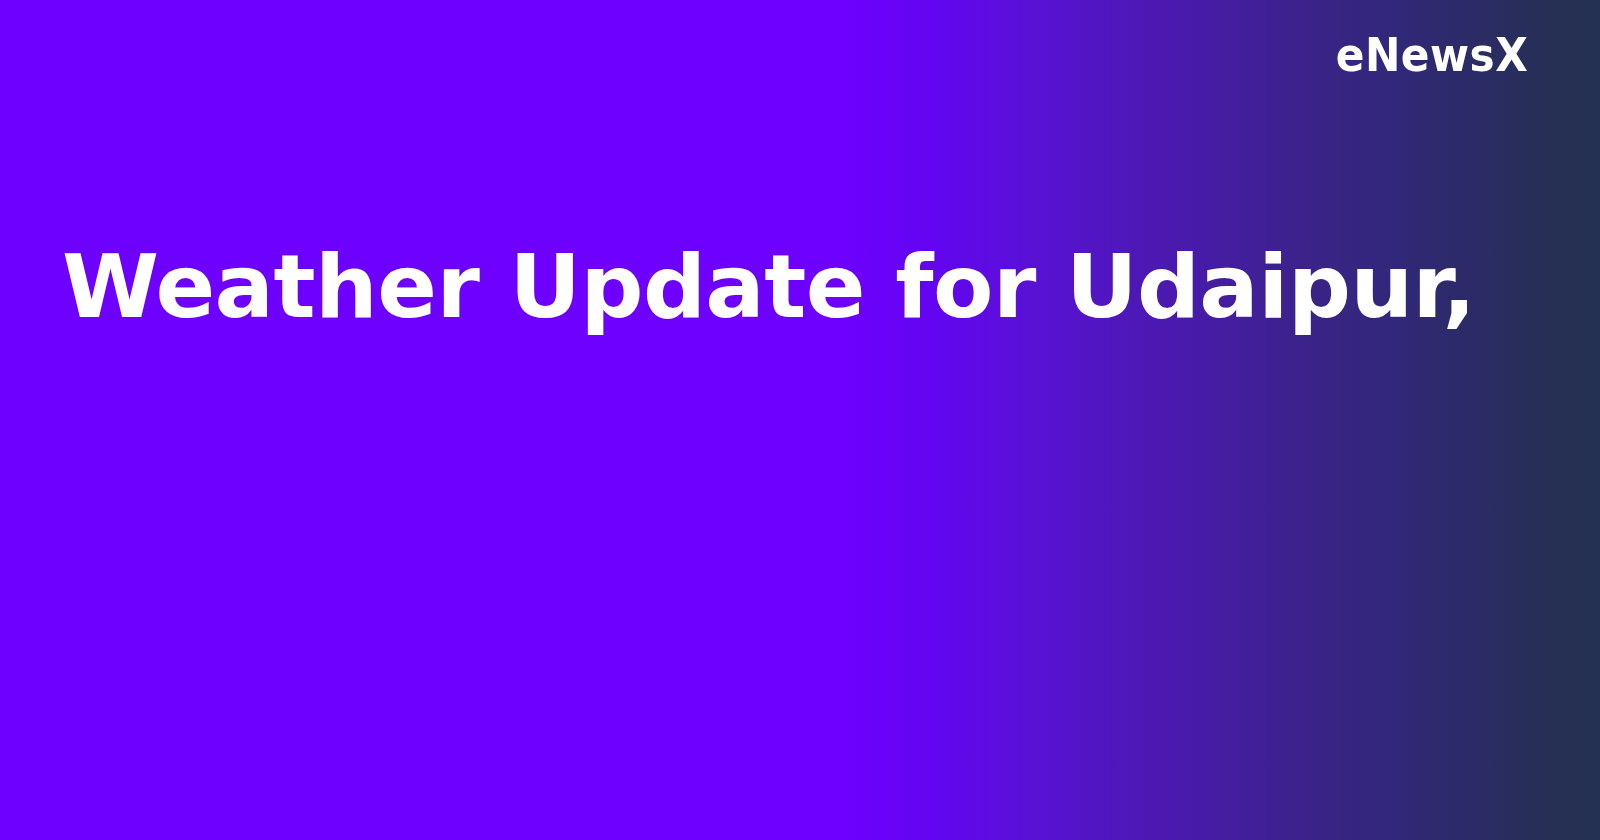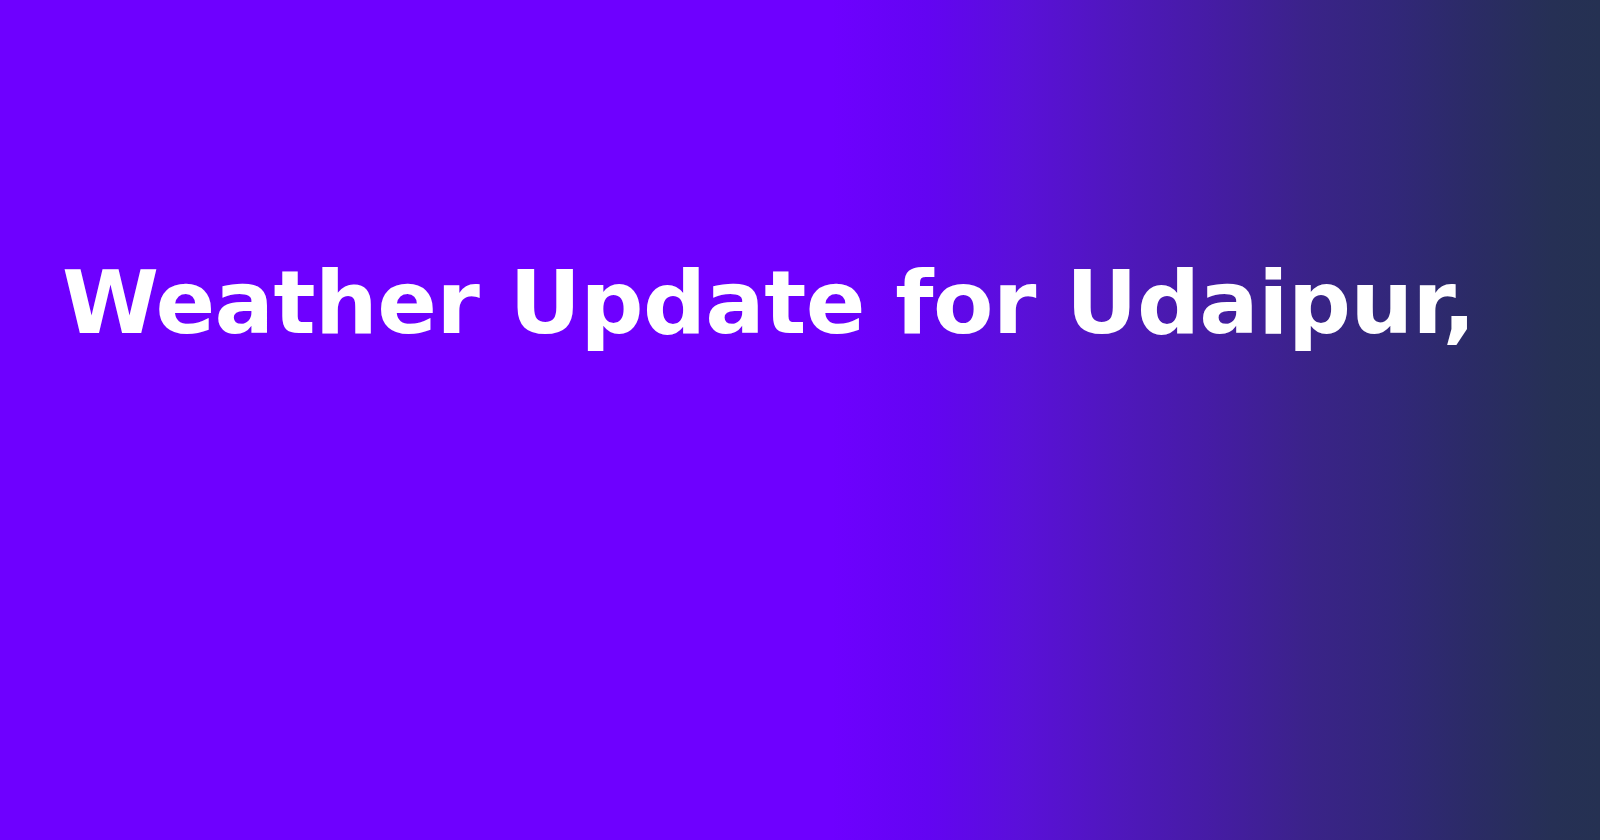--- a/index.html
+++ b/index.html
@@ -53,21 +53,21 @@
     letter-spacing: 0.5px;
     transform: scaleX(0.92);
     transform-origin: right center;
     white-space: nowrap;
   }
 
   
   #headline-block {
     position: absolute;
     left: 62px;
-    top: 252px;
+    top: 236px;
     width: 1420px;
   }
   #headline {
     margin: 0;
     padding: 0;
     color: #ffffff;
     font-family: "DejaVu Sans", "Liberation Sans", sans-serif;
     font-weight: 700;
     font-size: 88px;
     line-height: 1.17;
@@ -77,20 +77,23 @@
   .hl-line {
     display: block;
     white-space: nowrap;
   }
 </style>
 </head>
 <body>
 
 <div id="banner">
 
+  <div id="brand">
+    <span id="brand-text">eNewsX</span>
+  </div>
 
   <div id="headline-block">
     <h1 id="headline">
       <span class="hl-line">Weather Update for Udaipur,</span>
     </h1>
   </div>
 
 </div>
 
 </body></html>

